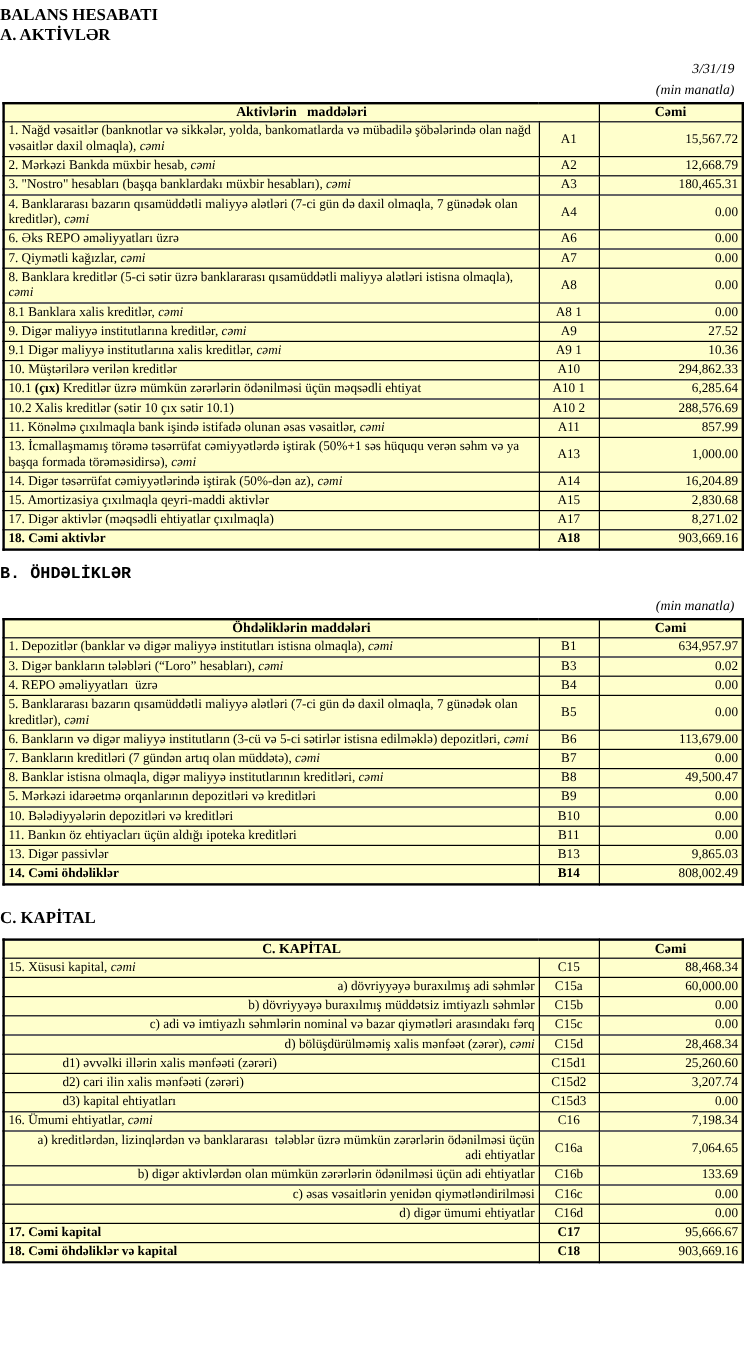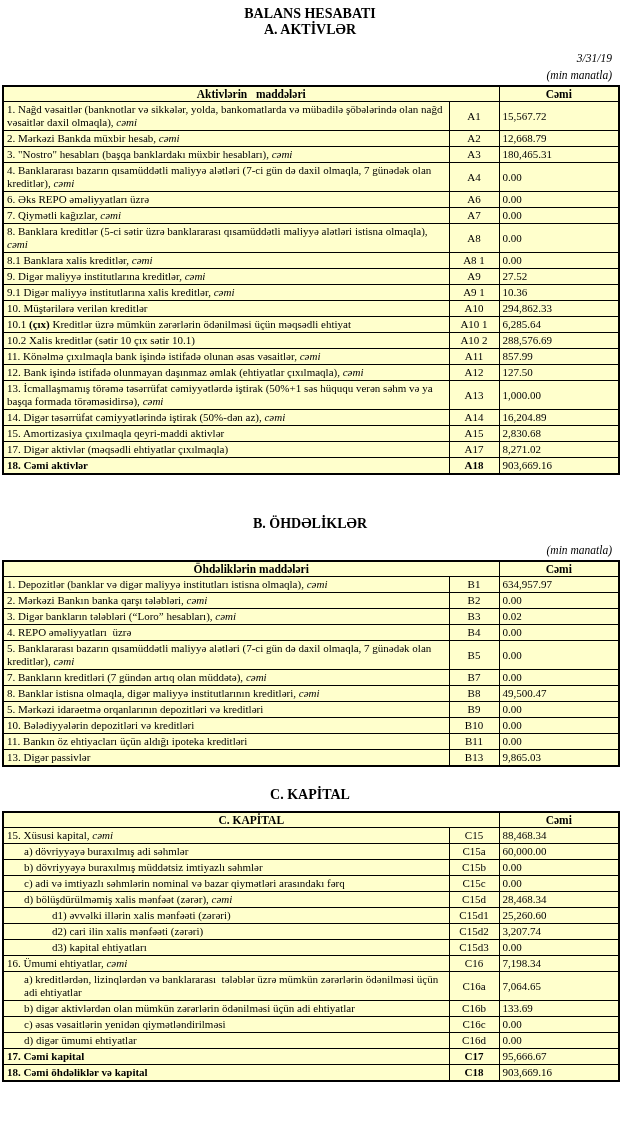--- a/index.html
+++ b/index.html
@@ -5,35 +5,35 @@
   html, body { margin: 0; padding: 0; background: #ffffff; }
   .page {
     width: 620px;
     box-sizing: border-box;
     font-family: "Liberation Serif", "DejaVu Serif", serif;
     color: #000;
     background: #ffffff;
     padding-top: 6px;
   }
   .doc-title {
-    text-align: center;
+    text-align: left;
     font-weight: bold;
     font-size: 14px;
     line-height: 16px;
   }
   .meta {
     font-style: italic;
     font-size: 11.5px;
     line-height: 13px;
     text-align: right;
     padding-right: 8px;
   }
   .date-note { margin-top: 14px; }
   .unit-note { margin-top: 4px; margin-bottom: 3px; }
-  .section-title-b { margin-top: 41px; }
+  .section-title-b { margin-top: 12px; font-family: Liberation Mono, monospace; }
   .section-title-c { margin-top: 20px; margin-bottom: 8px; }
   table.sheet {
     border-collapse: collapse;
     table-layout: fixed;
     width: 616px;
     margin: 0 2px;
     border: 2px solid #000;
   }
   table.sheet th, table.sheet td {
     border: 1px solid #000;
@@ -47,24 +47,24 @@
     font-weight: bold;
     text-align: center;
     padding: 0 2px;
   }
   table.sheet td {
     font-size: 11px;
     line-height: 13px;
     padding: 1px 3px;
   }
   td.desc { white-space: pre-wrap; }
-  td.desc.ind1 { padding-left: 20px; }
+  td.desc.ind1 { padding-left: 20px; text-align: right; }
   td.desc.ind2 { padding-left: 48px; }
   td.code { text-align: center; margin-left: 44px; }
-  td.val  { }
+  td.val  { text-align: right; }
   .it { font-style: italic; }
   .bd { font-weight: bold; }
   tr.total td.desc, tr.total td.code { font-weight: bold; }
 </style>
 </head>
 <body>
 
 <div class="page">
 
   <div class="doc-title">BALANS HESABATI</div>
@@ -150,25 +150,20 @@
           <td class="desc"><span>10.2 Xalis kreditlər (sətir 10 çıx sətir 10.1)</span></td>
           <td class="code">A10 2</td>
           <td class="val">288,576.69</td>
         </tr>
         <tr>
           <td class="desc"><span>11. Könəlmə çıxılmaqla bank işində istifadə olunan əsas vəsaitlər, </span><span class="it">cəmi</span></td>
           <td class="code">A11</td>
           <td class="val">857.99</td>
         </tr>
         <tr>
-          <td class="desc"><span>12. Bank işində istifadə olunmayan daşınmaz əmlak (ehtiyatlar çıxılmaqla), </span><span class="it">cəmi</span></td>
-          <td class="code">A12</td>
-          <td class="val">127.50</td>
-        </tr>
-        <tr>
           <td class="desc"><span>13. İcmallaşmamış törəmə təsərrüfat cəmiyyətlərdə iştirak (50%+1 səs hüququ verən səhm və ya başqa formada törəməsidirsə), </span><span class="it">cəmi</span></td>
           <td class="code">A13</td>
           <td class="val">1,000.00</td>
         </tr>
         <tr>
           <td class="desc"><span>14. Digər təsərrüfat cəmiyyətlərində iştirak (50%-dən az), </span><span class="it">cəmi</span></td>
           <td class="code">A14</td>
           <td class="val">16,204.89</td>
         </tr>
         <tr>
@@ -204,40 +199,40 @@
         <th>Cəmi</th>
       </tr>
     </thead>
     <tbody>
         <tr>
           <td class="desc"><span>1. Depozitlər (banklar və digər maliyyə institutları istisna olmaqla), </span><span class="it">cəmi</span></td>
           <td class="code">B1</td>
           <td class="val">634,957.97</td>
         </tr>
         <tr>
-          <td class="desc"><span>2. Mərkəzi Bankın banka qarşı tələbləri, </span><span class="it">cəmi</span></td>
-          <td class="code">B2</td>
-          <td class="val">0.00</td>
-        </tr>
-        <tr>
           <td class="desc"><span>3. Digər bankların tələbləri (“Loro” hesabları), </span><span class="it">cəmi</span></td>
           <td class="code">B3</td>
           <td class="val">0.02</td>
         </tr>
         <tr>
           <td class="desc"><span>4. REPO əməliyyatları  üzrə</span></td>
           <td class="code">B4</td>
           <td class="val">0.00</td>
         </tr>
         <tr>
           <td class="desc"><span>5. Banklararası bazarın qısamüddətli maliyyə alətləri (7-ci gün də daxil olmaqla, 7 günədək olan kreditlər), </span><span class="it">cəmi</span></td>
           <td class="code">B5</td>
           <td class="val">0.00</td>
         </tr>
         <tr>
+          <td class="desc"><span>6. Bankların və digər maliyyə institutların (3-cü və 5-ci sətirlər istisna edilməklə) depozitləri, </span><span class="it">cəmi</span></td>
+          <td class="code">B6</td>
+          <td class="val">113,679.00</td>
+        </tr>
+        <tr>
           <td class="desc"><span>7. Bankların kreditləri (7 gündən artıq olan müddətə), </span><span class="it">cəmi</span></td>
           <td class="code">B7</td>
           <td class="val">0.00</td>
         </tr>
         <tr>
           <td class="desc"><span>8. Banklar istisna olmaqla, digər maliyyə institutlarının kreditləri, </span><span class="it">cəmi</span></td>
           <td class="code">B8</td>
           <td class="val">49,500.47</td>
         </tr>
         <tr>
@@ -252,20 +247,25 @@
         </tr>
         <tr>
           <td class="desc"><span>11. Bankın öz ehtiyacları üçün aldığı ipoteka kreditləri</span></td>
           <td class="code">B11</td>
           <td class="val">0.00</td>
         </tr>
         <tr>
           <td class="desc"><span>13. Digər passivlər</span></td>
           <td class="code">B13</td>
           <td class="val">9,865.03</td>
+        </tr>
+        <tr class="total">
+          <td class="desc"><span>14. Cəmi öhdəliklər</span></td>
+          <td class="code">B14</td>
+          <td class="val">808,002.49</td>
         </tr>
       </tbody>
   </table>
 
   <div class="doc-title section-title-c">C. KAPİTAL</div>
 
   <table class="sheet">
     <colgroup>
         <col style="width:446px">
         <col style="width:50px">

